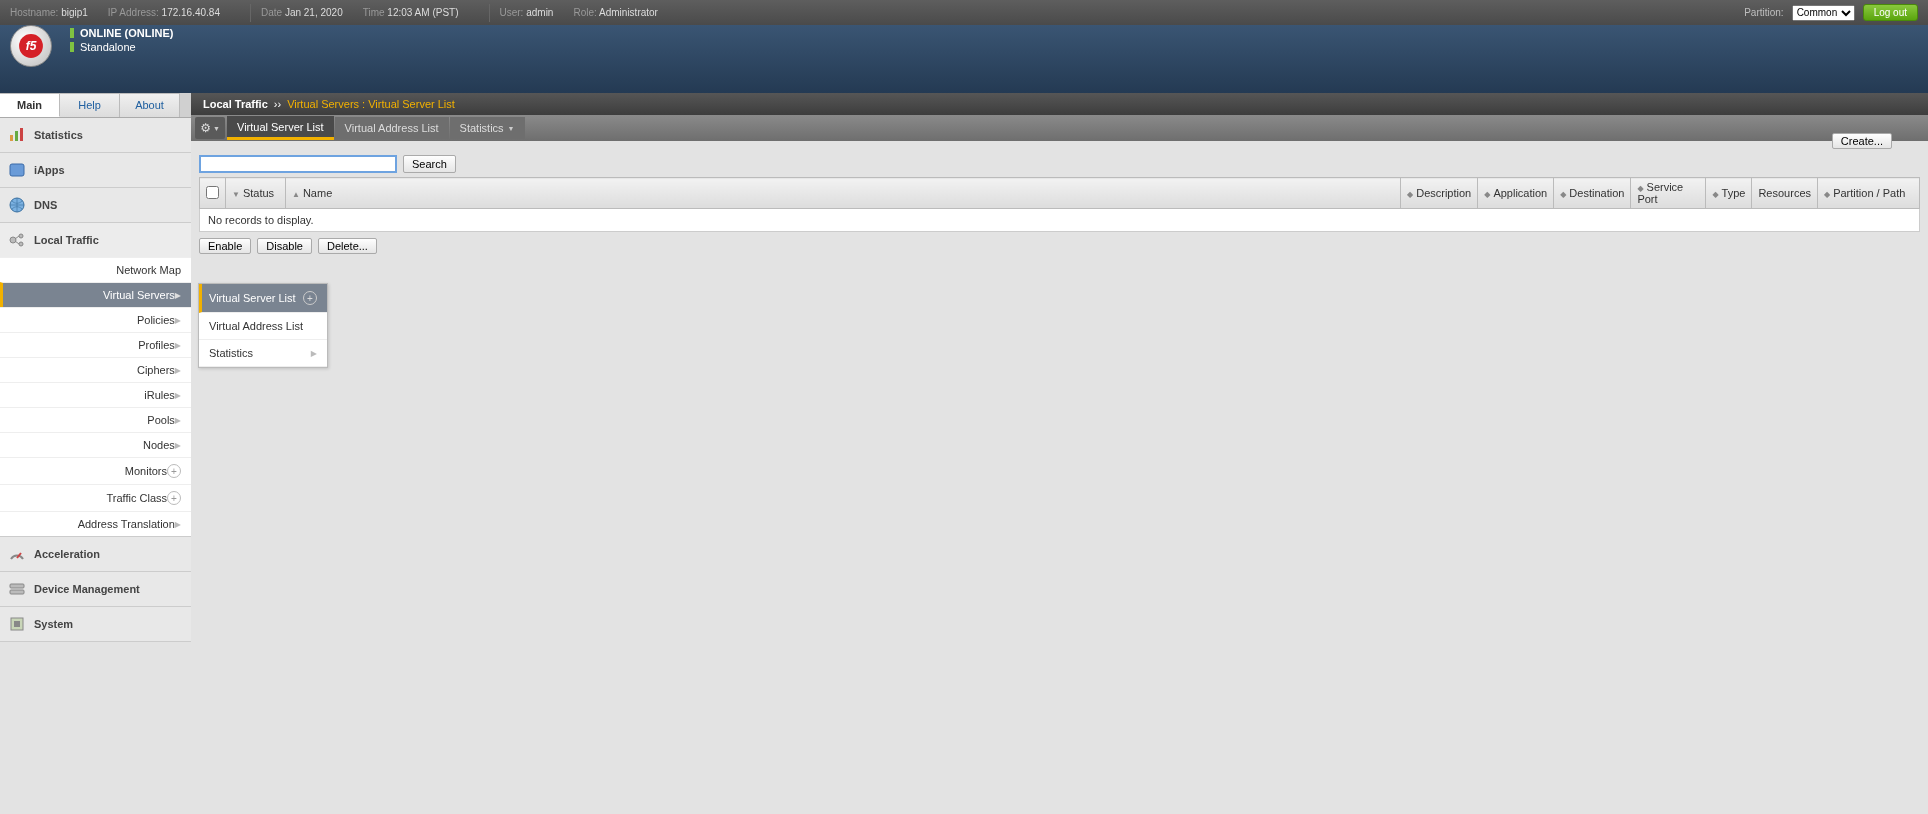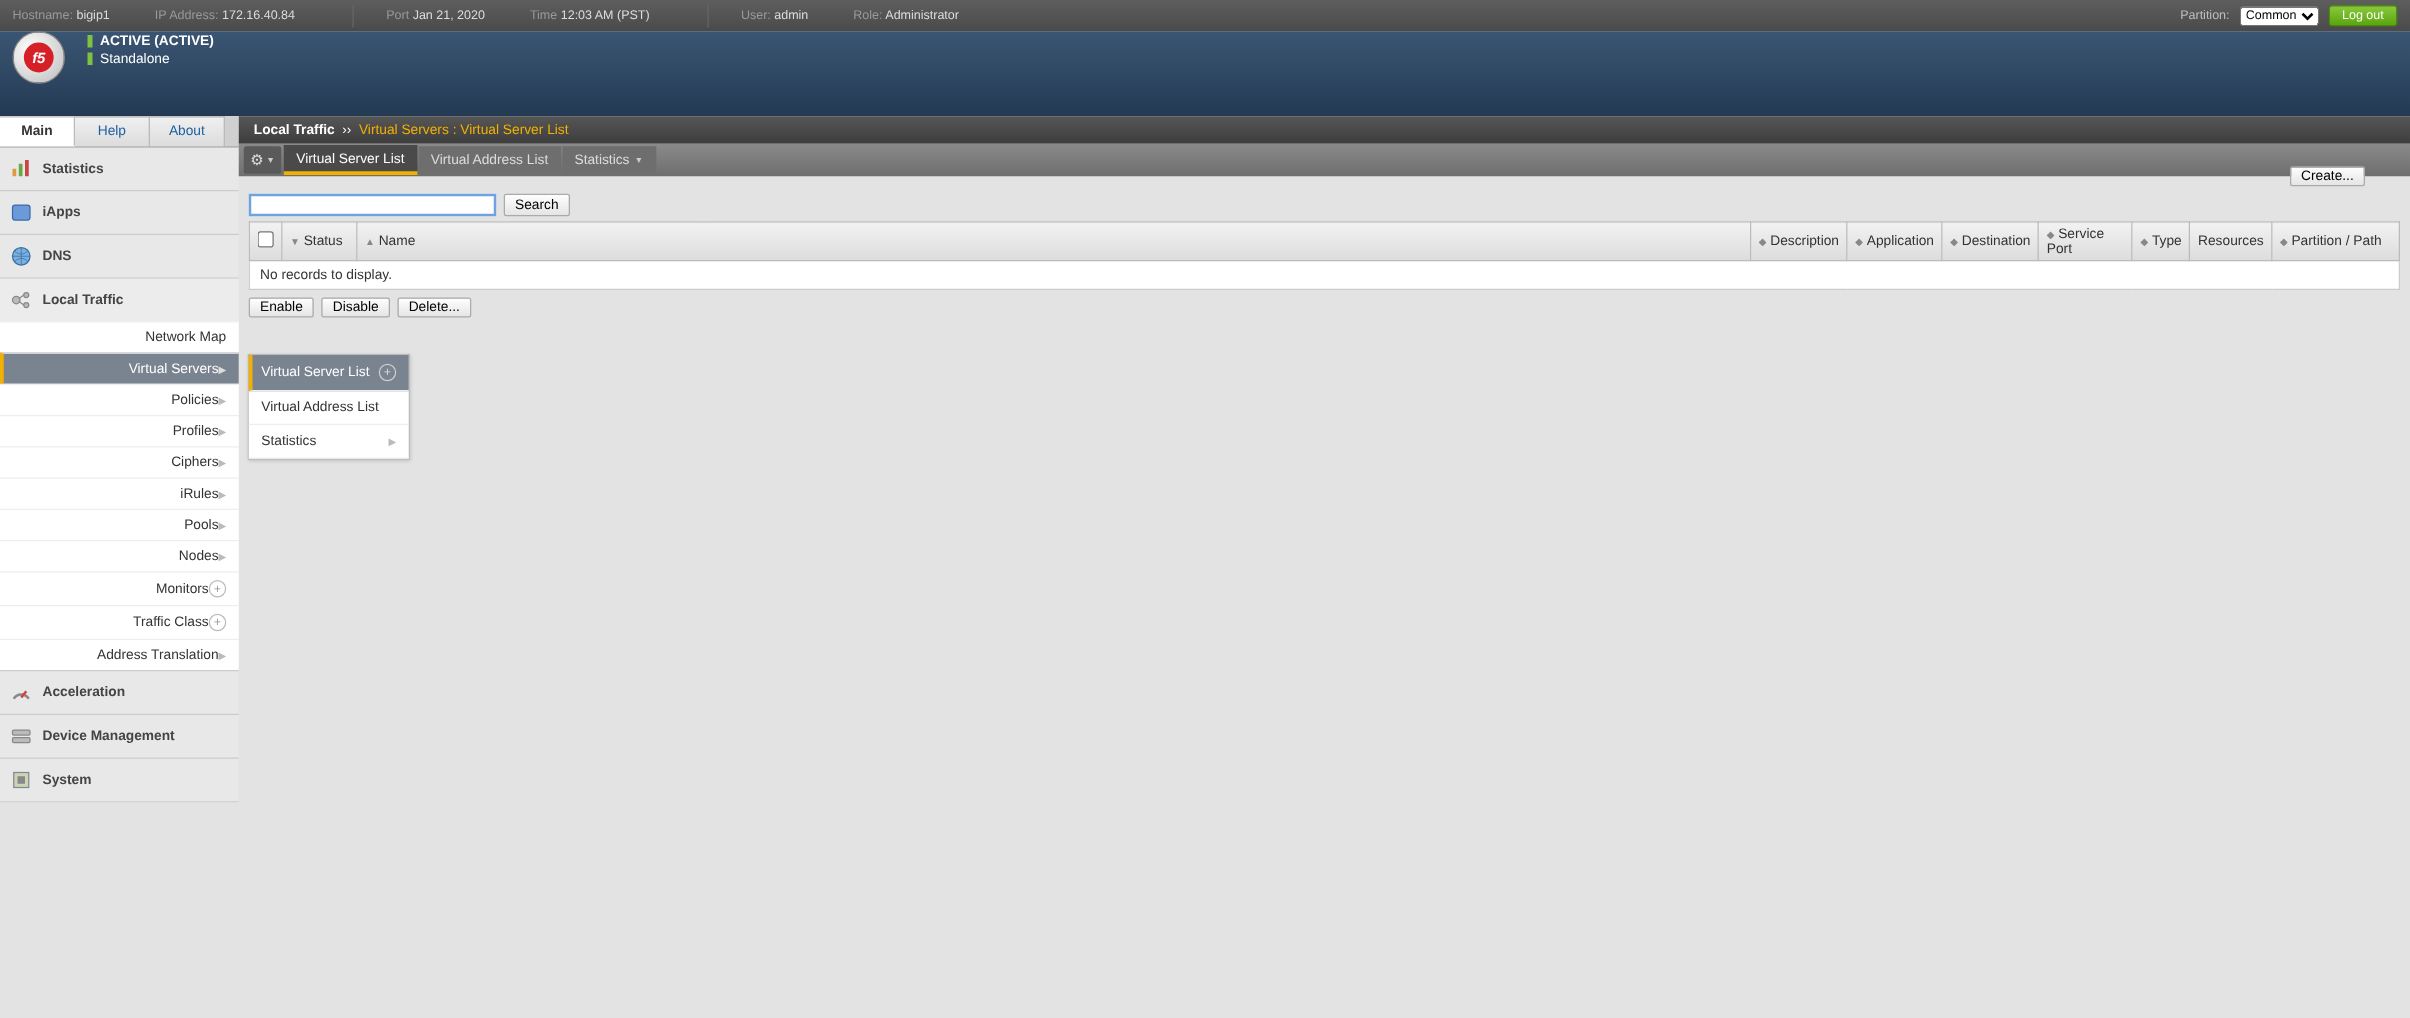--- a/index.html
+++ b/index.html
@@ -1,19 +1,19 @@
 <!DOCTYPE html>
 <html><head>
 <meta charset="utf-8">
 <style>
 * { box-sizing: border-box; margin: 0; padding: 0; font-family: Arial, Helvetica, sans-serif; }
 body { background: #e3e3e3; font-size: 11px; color: #333; }
 
 
-.topbar { background: linear-gradient(#5e5e5e, #4a4a4a); height: 25px; color: #bfbfbf; font-size: 10px; display: flex; align-items: center; padding: 0 10px; gap: 16px; }
+.topbar { background: linear-gradient(#5e5e5e, #4a4a4a); height: 25px; color: #bfbfbf; font-size: 10px; display: flex; align-items: center; padding: 0 10px; }
 .topbar .group { display: flex; gap: 10px; margin-right: 20px; }
 .topbar .group .label { color: #999; }
 .topbar .group .val { color: #ddd; }
 .topbar .divider { width: 1px; height: 18px; background: #666; margin: 0 10px; }
 .topbar .right { margin-left: auto; display: flex; align-items: center; gap: 8px; }
 .topbar select { font-size: 10px; height: 16px; }
 .logout-btn { background: linear-gradient(#8ac93e, #5aa50e); border: 1px solid #4a8a0a; color: #fff; padding: 2px 10px; border-radius: 3px; cursor: pointer; font-size: 10px; }
 
 
 .headerband { background: linear-gradient(#3a5573, #243a53); height: 68px; display: flex; align-items: flex-start; padding-left: 10px; }
@@ -91,21 +91,21 @@
 
 <div class="topbar">
   <div class="group">
     <div><span class="label">Hostname:</span> <span class="val">bigip1</span></div>
   </div>
   <div class="group">
     <div><span class="label">IP Address:</span> <span class="val">172.16.40.84</span></div>
   </div>
   <div class="divider"></div>
   <div class="group">
-    <div><span class="label">Port</span> <span class="val">Jan 21, 2020</span></div>
+    <div><span class="label">Date</span> <span class="val">Jan 21, 2020</span></div>
   </div>
   <div class="group">
     <div><span class="label">Time</span> <span class="val">12:03 AM (PST)</span></div>
   </div>
   <div class="divider"></div>
   <div class="group">
     <div><span class="label">User:</span> <span class="val">admin</span></div>
   </div>
   <div class="group">
     <div><span class="label">Role:</span> <span class="val">Administrator</span></div>
@@ -120,21 +120,21 @@
 <div class="headerband">
   <div class="logo">
     <svg viewBox="0 0 24 24">
         <circle cx="12" cy="12" r="11" fill="#d52027"></circle>
         <text x="12" y="16" font-size="11" text-anchor="middle" fill="#fff" font-weight="bold" font-style="italic">f5</text>
       </svg>
   </div>
   <div class="status-lines">
     <div class="row">
         <span class="status-dot"></span>
-        <span style="font-weight:bold">ACTIVE (ACTIVE)</span>
+        <span style="font-weight:bold">ONLINE (ONLINE)</span>
       </div>
     <div class="row">
         <span class="status-dot"></span>
         <span>Standalone</span>
       </div>
   </div>
 </div>
 
 <div class="cols">
 

